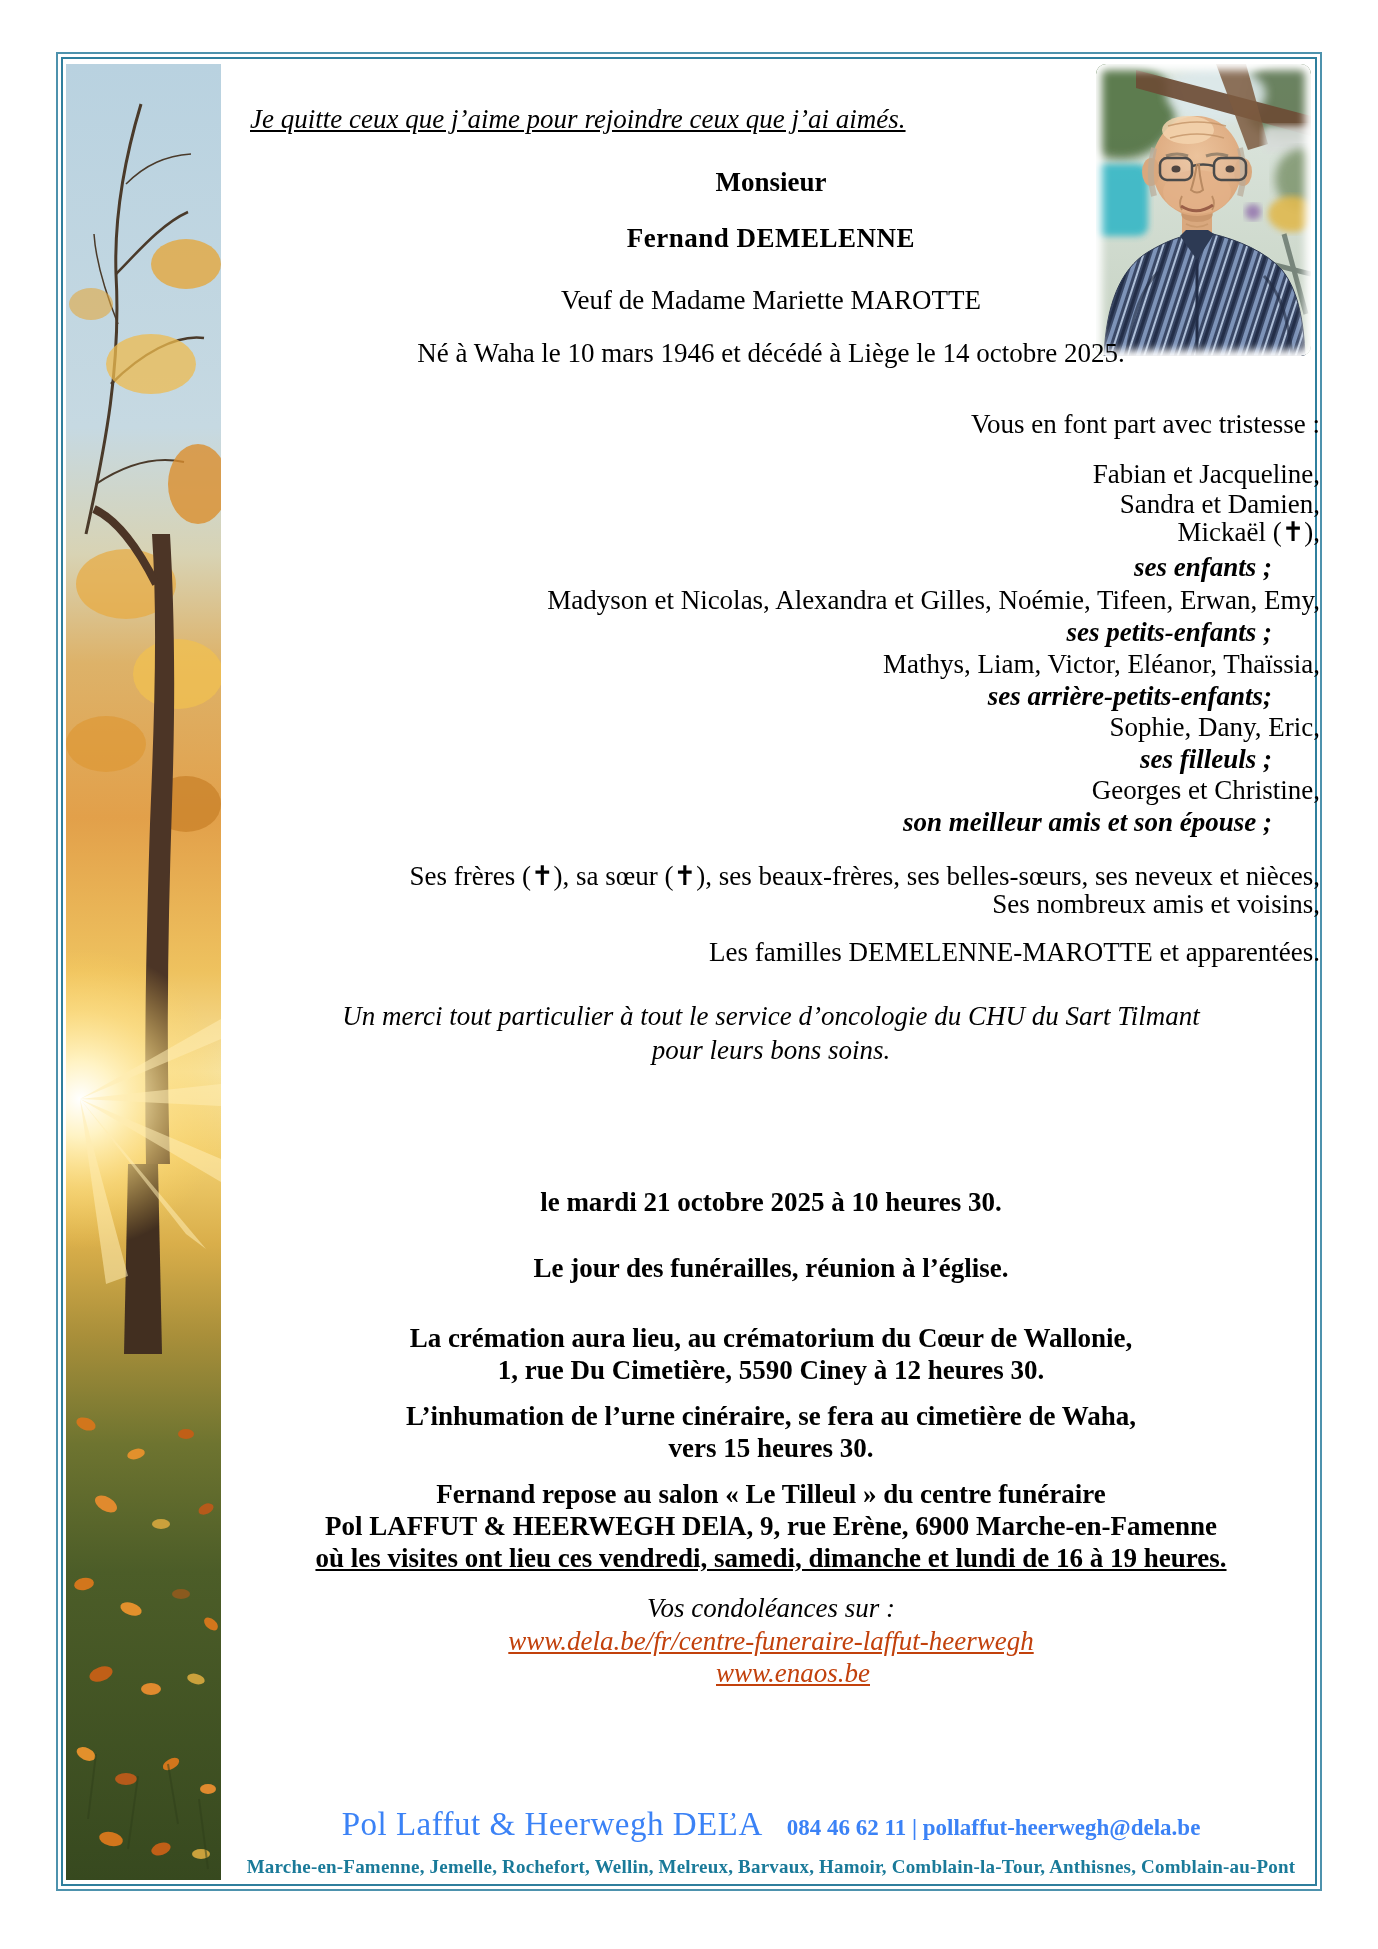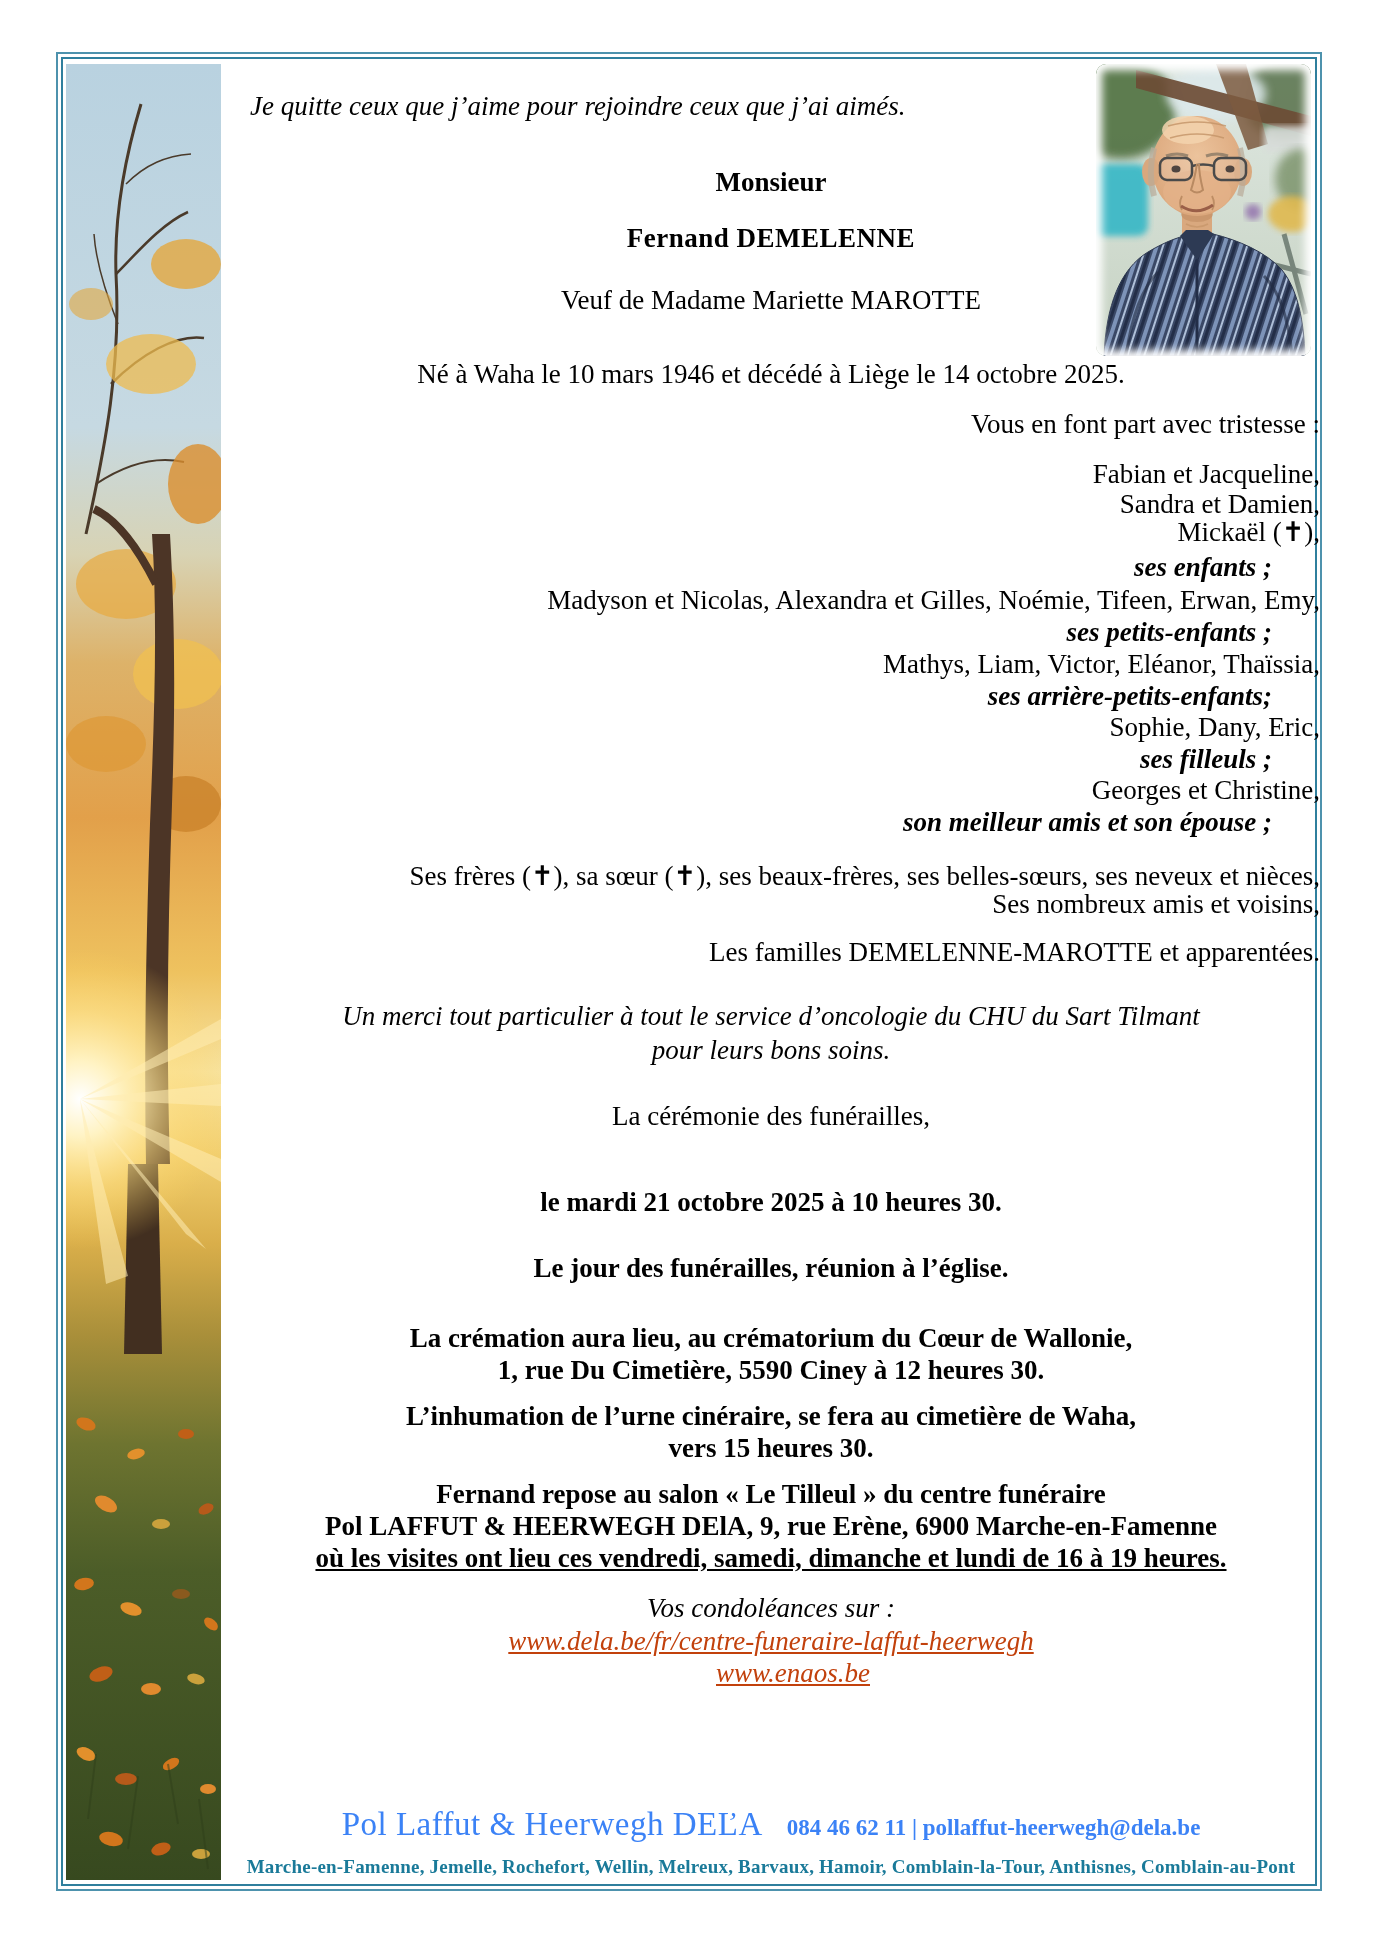--- a/index.html
+++ b/index.html
@@ -212,26 +212,26 @@
           <path d="M116,132 Q120,140 116,146"></path>
       </g>
       <path d="M85,142 Q101,152 117,141" stroke="#9a5f48" stroke-width="3" fill="none"></path>
       <path d="M90,160 Q101,166 112,160" stroke="#c49468" stroke-width="1.5" fill="none" opacity="0.7"></path>
     </svg>
     <div class="feather"></div>
   </div>
 
   <div class="content">
 
-    <div class="t quote" style="top:90px;left:28px;right:auto;">Je quitte ceux que j’aime pour rejoindre ceux que j’ai aimés.</div>
+    <div class="t quote" style="top:103px;left:28px;right:auto;text-decoration:underline;">Je quitte ceux que j’aime pour rejoindre ceux que j’ai aimés.</div>
 
     <div class="t c title1" style="top:166px;">Monsieur</div>
     <div class="t c title2" style="top:222px;">Fernand DEMELENNE</div>
     <div class="t c subtitle" style="top:284px;">Veuf de Madame Mariette MAROTTE</div>
-    <div class="t c birth" style="top:358px;">Né à Waha le 10 mars 1946 et décédé à Liège le 14 octobre 2025.</div>
+    <div class="t c birth" style="top:337px;">Né à Waha le 10 mars 1946 et décédé à Liège le 14 octobre 2025.</div>
 
     <div class="t l" style="top:408px;">Vous en font part avec tristesse :</div>
 
     <div class="t l" style="top:458px;">Fabian et Jacqueline,</div>
     <div class="t l" style="top:488px;">Sandra et Damien,</div>
     <div class="t l" style="top:516px;">Mickaël (✝),</div>
     <div class="t r lbl" style="top:551px;">ses enfants ;</div>
 
     <div class="t l" style="top:584px;">Madyson et Nicolas, Alexandra et Gilles, Noémie, Tifeen, Erwan, Emy,</div>
     <div class="t r lbl" style="top:616px;">ses petits-enfants ;</div>
@@ -246,21 +246,20 @@
     <div class="t r lbl" style="top:806px;">son meilleur amis et son épouse ;</div>
 
     <div class="t l" style="top:860px;">Ses frères (✝), sa sœur (✝), ses beaux-frères, ses belles-sœurs, ses neveux et nièces,</div>
     <div class="t l" style="top:888px;">Ses nombreux amis et voisins,</div>
 
     <div class="t l" style="top:936px;">Les familles DEMELENNE-MAROTTE et apparentées.</div>
 
     <div class="t c it" style="top:1000px;">Un merci tout particulier à tout le service d’oncologie du CHU du Sart Tilmant</div>
     <div class="t c it" style="top:1034px;">pour leurs bons soins.</div>
 
-    <div class="t c cer" style="top:1100px;">La cérémonie des funérailles,</div>
     <div class="t c b" style="top:1186px;">le mardi 21 octobre 2025 à 10 heures 30.</div>
     <div class="t c b" style="top:1252px;">Le jour des funérailles, réunion à l’église.</div>
 
     <div class="t c b" style="top:1322px;">La crémation aura lieu, au crématorium du Cœur de Wallonie,</div>
     <div class="t c b" style="top:1354px;">1, rue Du Cimetière, 5590 Ciney à 12 heures 30.</div>
 
     <div class="t c b" style="top:1400px;">L’inhumation de l’urne cinéraire, se fera au cimetière de Waha,</div>
     <div class="t c b" style="top:1432px;">vers 15 heures 30.</div>
 
     <div class="t c b" style="top:1478px;">Fernand repose au salon « Le Tilleul » du centre funéraire</div>

